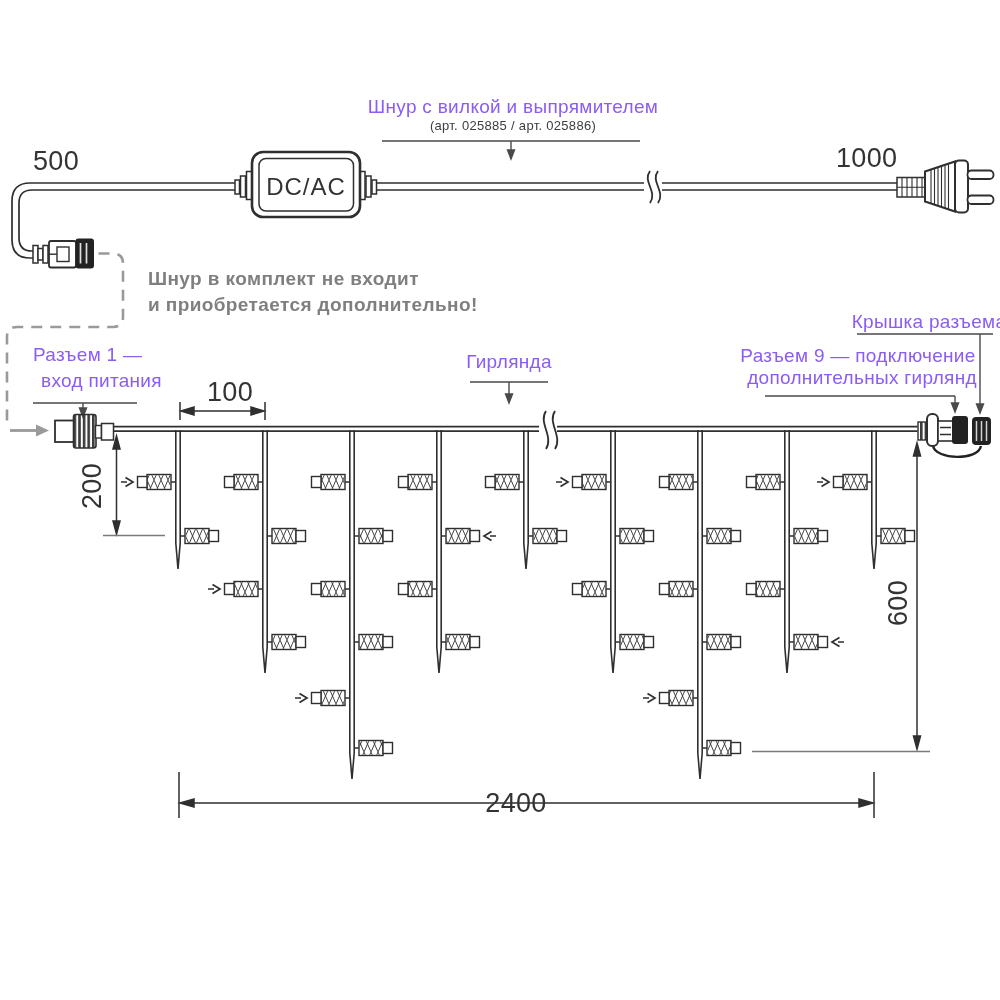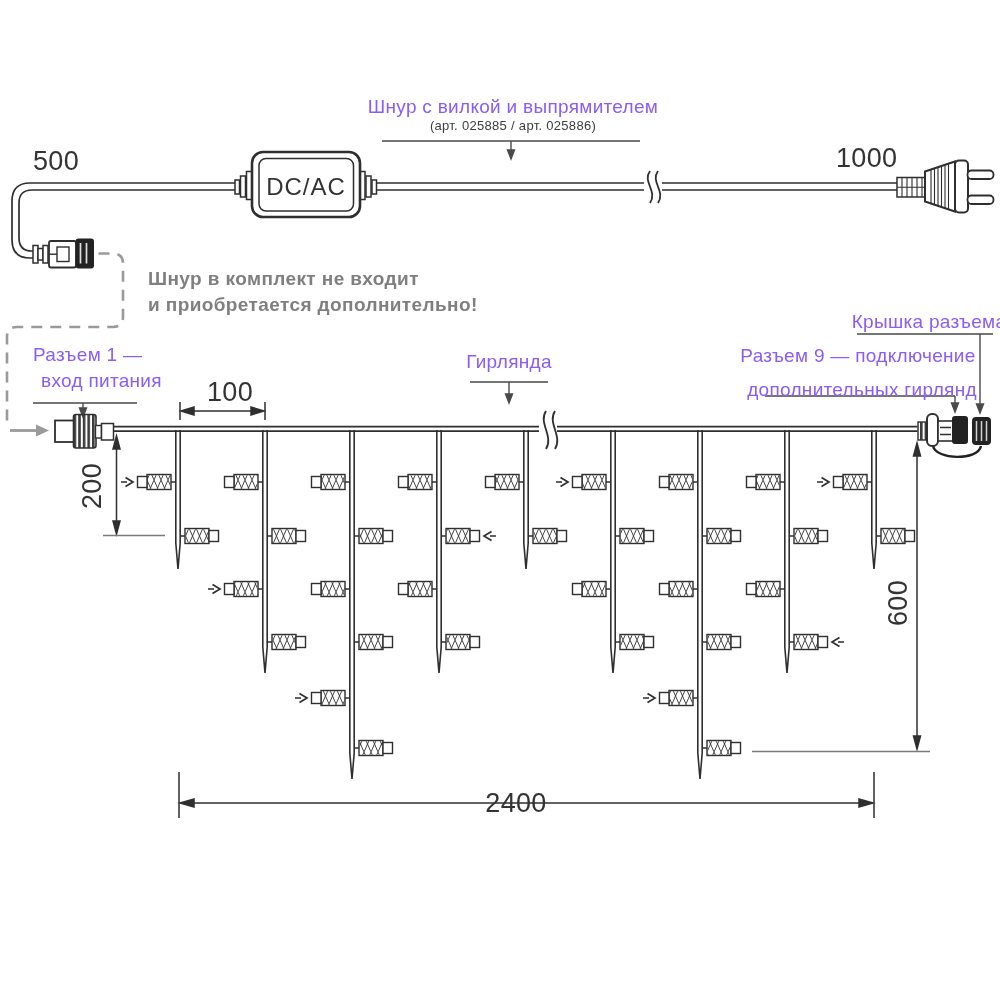--- a/index.html
+++ b/index.html
@@ -414,16 +414,16 @@
   <div class="txt lbl" style="left:33px;top:344px;">Разъем 1 —</div>
   <div class="txt lbl" style="left:25px;top:370px;margin-left:16px;">вход питания</div>
 
   <div class="txt dim ctr" style="left:222px;top:377px;margin-left:8px;">100</div>
   <div class="txt dim rot" style="left:93px;top:486px;">200</div>
   <div class="txt dim rot" style="left:899px;top:603px;">600</div>
   <div class="txt dim ctr" style="left:516px;top:768px;margin-top:20px;">2400</div>
 
   <div class="txt lbl ctr" style="left:509px;top:351px;">Гирлянда</div>
   <div class="txt lbl ctr" style="left:858px;top:345px;">Разъем 9 — подключение</div>
-  <div class="txt lbl ctr" style="left:862px;top:367px;margin-top:12px;">дополнительных гирлянд</div>
+  <div class="txt lbl ctr" style="left:862px;top:367px;">дополнительных гирлянд</div>
   <div class="txt lbl ctr" style="left:929px;top:311px;">Крышка разъема</div>
 
 </div>
 
 </body></html>

